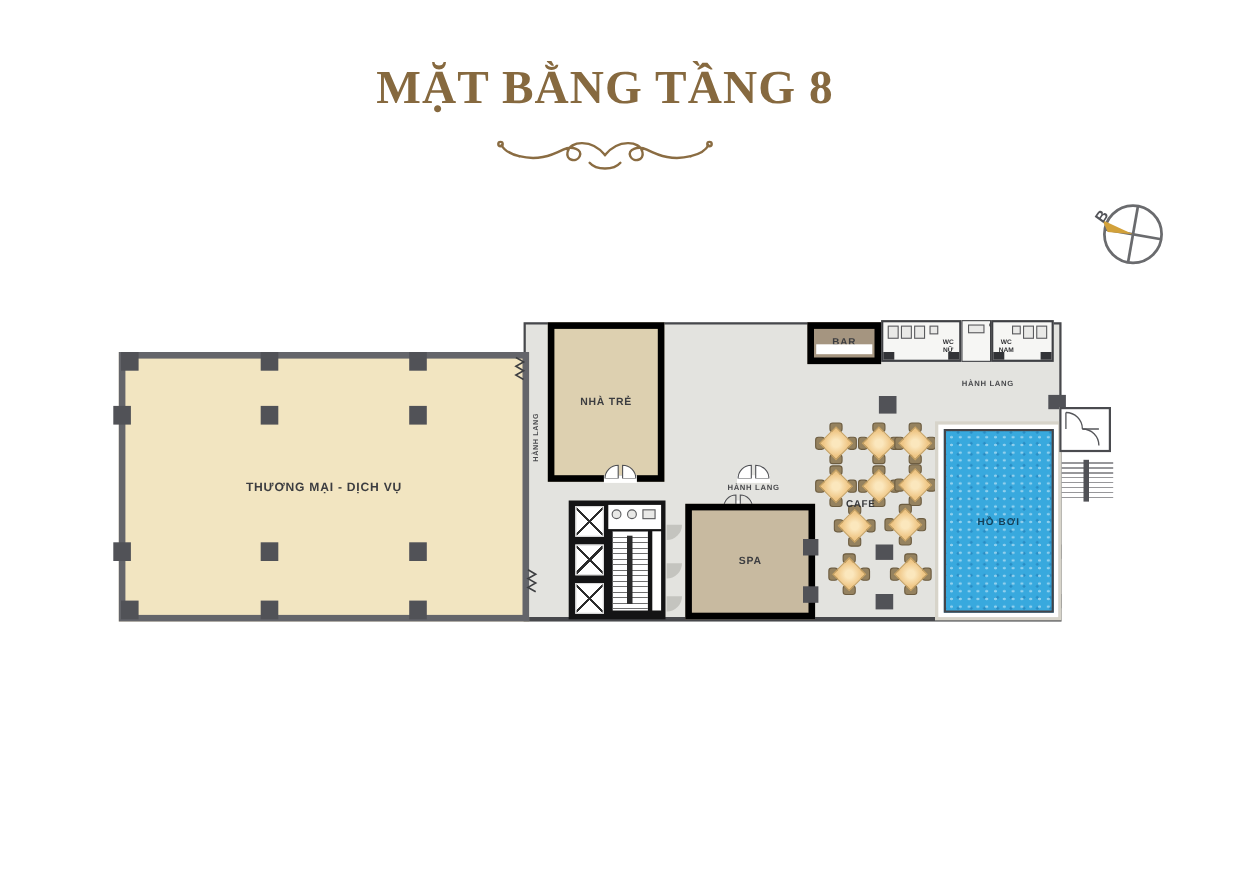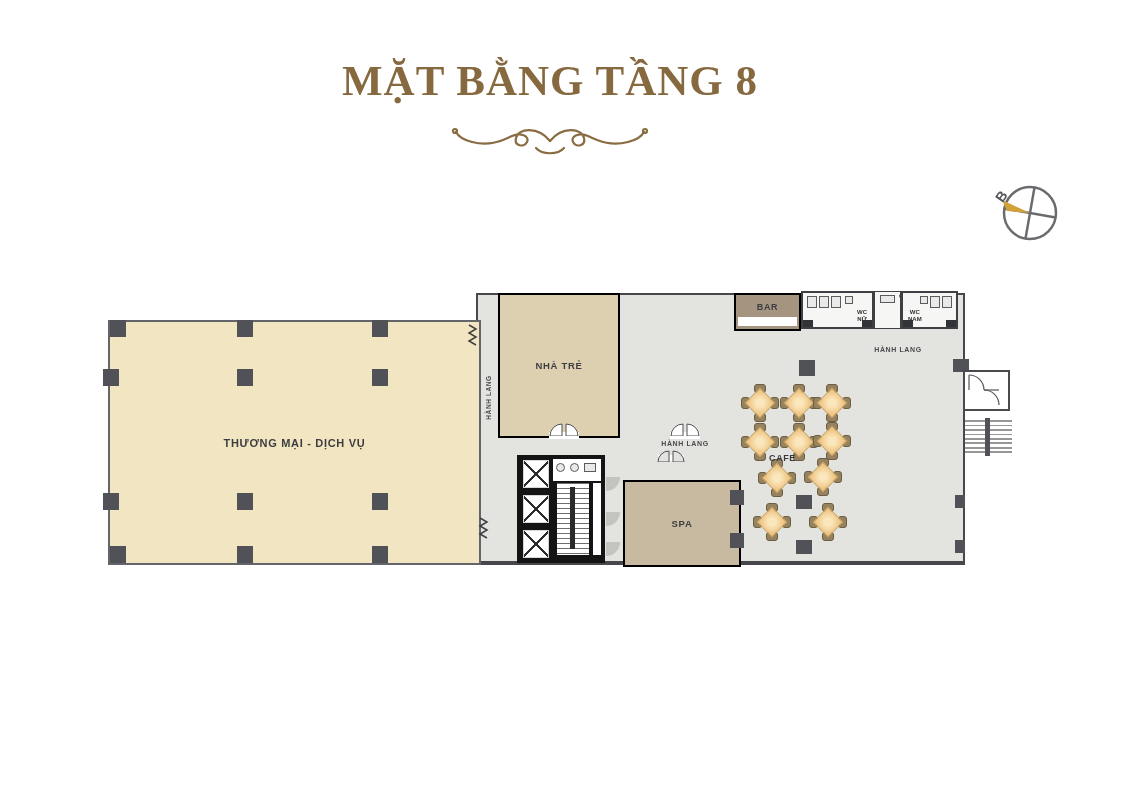--- a/index.html
+++ b/index.html
@@ -5,21 +5,21 @@
   html,body{margin:0;padding:0;background:#fff}
   .page{position:relative;width:1129px;height:800px;background:#fff;overflow:hidden;
         font-family:"Liberation Sans",sans-serif}
   .abs{position:absolute}
   .title{position:absolute;left:0;top:56px;width:1100px;text-align:center;
          font-family:"Liberation Serif",serif;font-size:43px;font-weight:600;
          color:#86693f;letter-spacing:1px}
   .flourish{position:absolute;left:450px;top:124px;width:200px;height:36px}
   .compass{position:absolute;left:985px;top:173px;width:84px;height:84px}
   
-  .room{position:absolute;box-sizing:border-box;border:2px solid #000000;
+  .room{position:absolute;box-sizing:border-box;border:6px solid #000000;
         display:flex;align-items:center;justify-content:center}
   .rlabel{font-size:10px;font-weight:700;color:#3c3d40;letter-spacing:.7px;white-space:nowrap}
   .base{position:absolute;left:476px;top:293px;width:489px;height:272px;
         box-sizing:border-box;background:#e3e3df;border:2px solid #47484c;border-bottom-width:4px}
   .cream{background:#f2e5c1;border-color:#64656a}
   .tan{background:#ddd0b0}
   .taupe{background:#c8baa0}
   .col{position:absolute;background:#515257}
   .corlabel{position:absolute;font-size:7px;font-weight:700;color:#4a4b4e;
             letter-spacing:.6px;text-align:center;white-space:nowrap}
@@ -126,21 +126,21 @@
           <polyline points="2,1 9,5 2,9 9,13 2,17 9,21" fill="none" stroke="#3e3f42" stroke-width="1.5"></polyline>
         </svg>
     </div>
 
     <div class="abs" style="left:478px;top:517px">
       <svg width="11" height="24">
           <polyline points="2,1 9,5 2,9 9,13 2,17 9,21" fill="none" stroke="#3e3f42" stroke-width="1.5"></polyline>
         </svg>
     </div>
 
-    <div class="room tan" style="left:498px;top:293px;width:122px;height:145px">
+    <div class="room tan" style="left:498px;top:293px;width:106px;height:145px">
       <span class="rlabel" style="font-size:9.5px">NHÀ TRẺ</span>
     </div>
 
 
     <div class="gap" style="left:549px;top:432px;width:30px;height:7px"></div>
     <div class="abs" style="left:549px;top:422px">
       <svg width="30" height="13">
           <path d="M1,13 A12,12 0 0 1 13,1 L13,13 Z" fill="#fff" stroke="#4f5054" stroke-width="1"></path>
       <path d="M29,13 A12,12 0 0 0 17,1 L17,13 Z" fill="#fff" stroke="#4f5054" stroke-width="1"></path>
         </svg>
@@ -212,21 +212,21 @@
       <div class="stair">
           <span class="rail"></span>
         </div>
       <div class="abs" style="left:76px;top:28px;width:8px;height:72px;background:#fff"></div>
     </div>
 
     <div class="fan" style="left:606px;top:477px"></div>
     <div class="fan" style="left:606px;top:512px"></div>
     <div class="fan" style="left:606px;top:542px"></div>
 
-    <div class="room taupe" style="left:623px;top:480px;width:118px;height:87px">
+    <div class="room taupe" style="left:623px;top:458px;width:118px;height:105px">
       <span class="rlabel" style="font-size:9.5px">SPA</span>
     </div>
     <div class="col" style="left:730px;top:490px;width:14px;height:15px"></div>
     <div class="col" style="left:730px;top:533px;width:14px;height:15px"></div>
 
     <div class="col" style="left:799px;top:360px;width:16px;height:16px"></div>
     <div class="col" style="left:796px;top:495px;width:16px;height:14px"></div>
     <div class="col" style="left:796px;top:540px;width:16px;height:14px"></div>
     <div class="col" style="left:953px;top:359px;width:16px;height:13px"></div>
     <div class="col" style="left:955px;top:495px;width:10px;height:13px"></div>
@@ -298,20 +298,26 @@
     <div class="table" style="left:809px;top:503px">
         <i class="ch n"></i>
         <i class="ch e"></i>
         <i class="ch s"></i>
         <i class="ch w"></i>
         <b class="ttop"></b>
       </div>
 
     <div class="corlabel" style="left:755px;top:453px;width:55px;font-size:9px;color:#37383b;z-index:5">CAFE</div>
 
+    <div class="deck">
+      <div class="deckwhite"></div>
+      <div class="pool">
+        <span class="poollabel">HỒ BƠI</span>
+      </div>
+    </div>
 
     <div class="vest">
       <svg width="43" height="37">
         <path d="M4,3 A15,15 0 0 1 19,18" fill="none" stroke="#55565a" stroke-width="1.2"></path>
         <path d="M19,18 A15,15 0 0 1 34,33" fill="none" stroke="#55565a" stroke-width="1.2"></path>
         <line x1="4" y1="3" x2="4" y2="18" stroke="#55565a" stroke-width="1.2"></line>
         <line x1="19" y1="18" x2="34" y2="18" stroke="#55565a" stroke-width="1.2"></line>
       </svg>
     </div>
 

